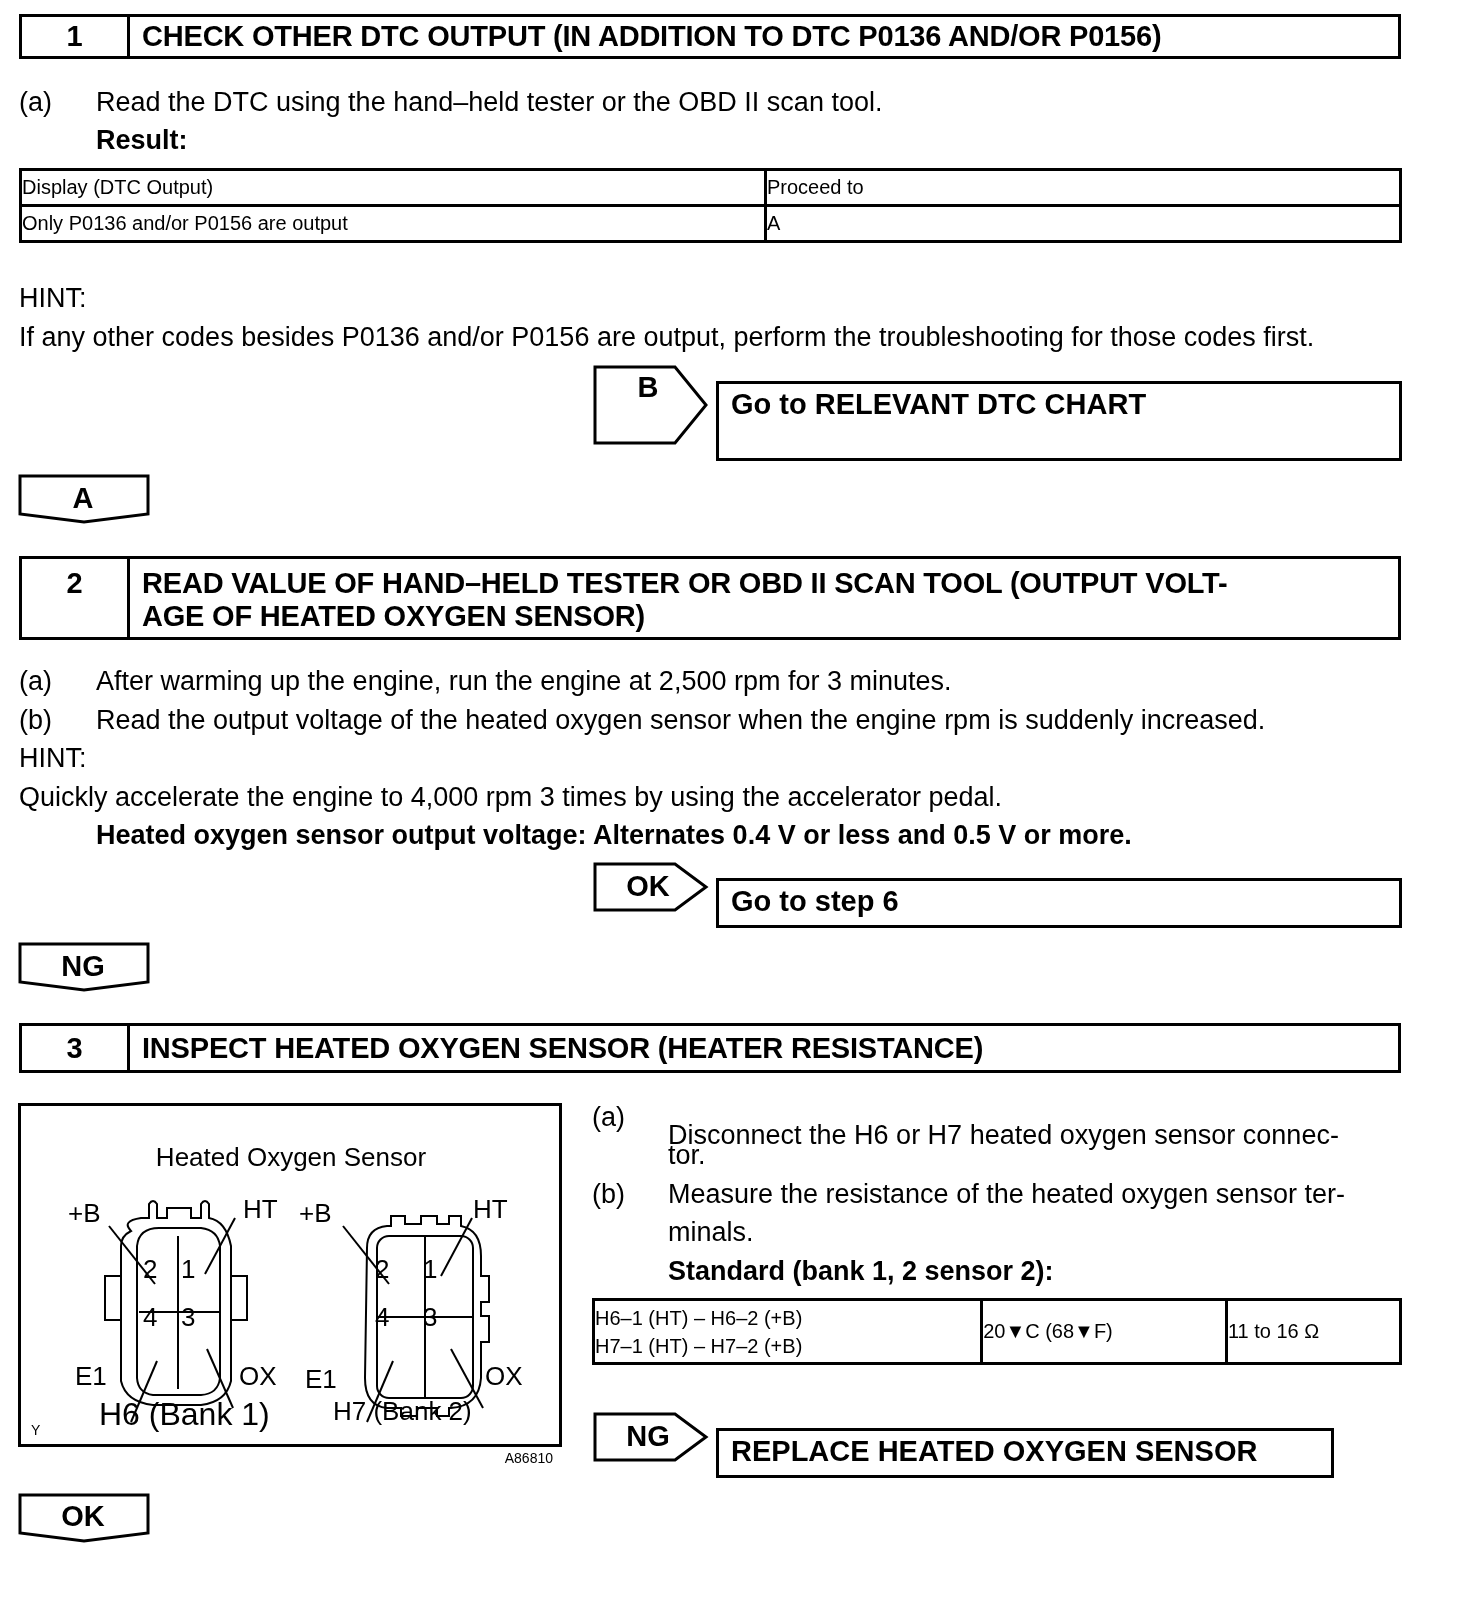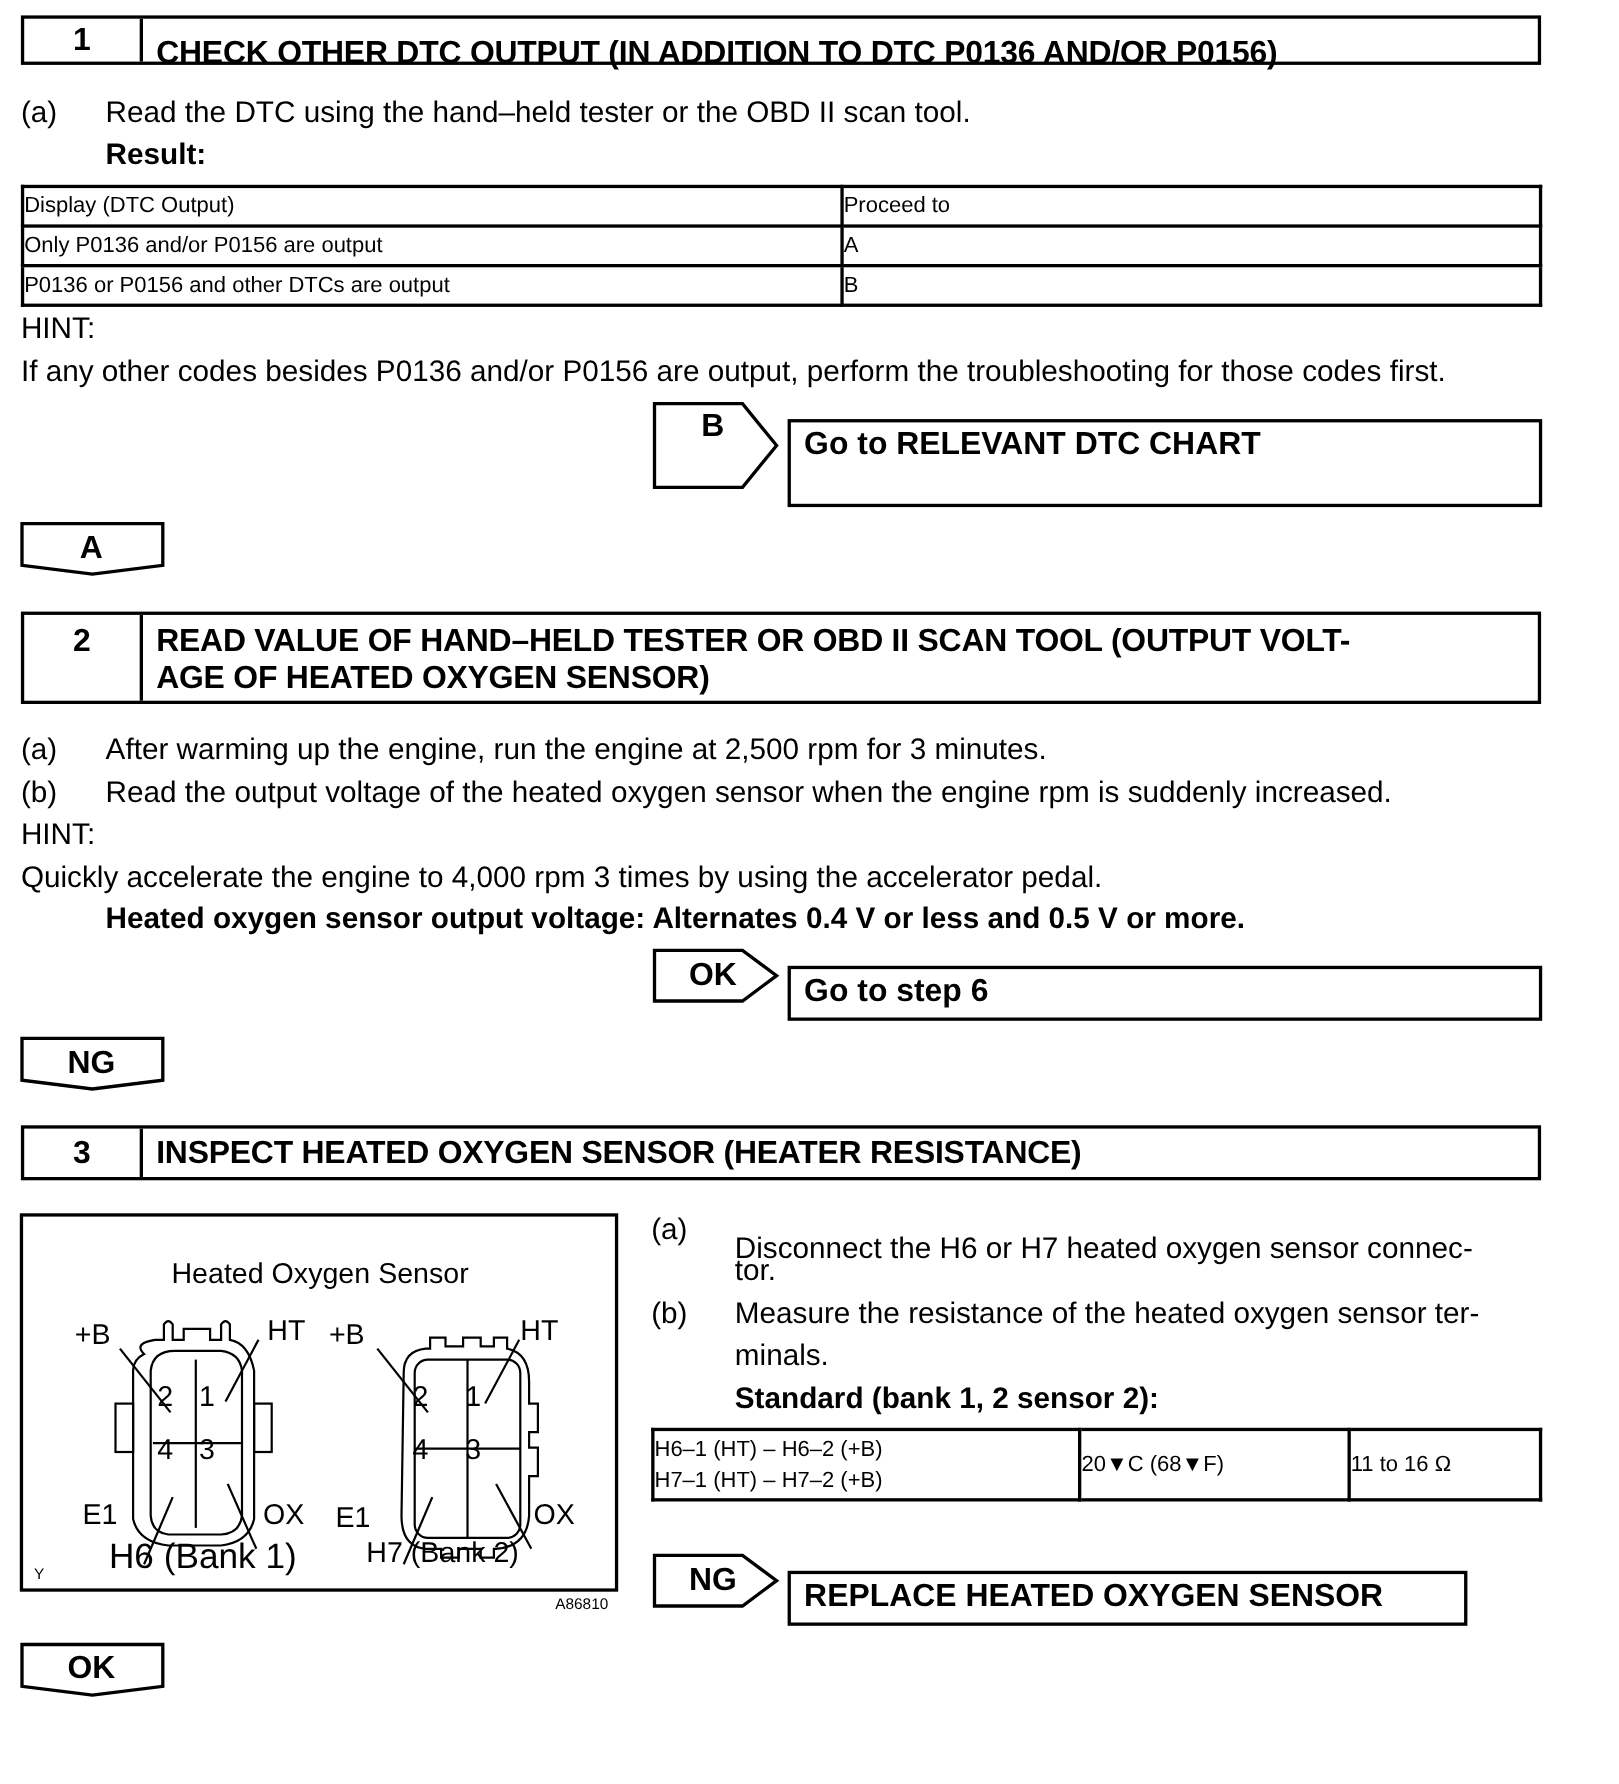--- a/index.html
+++ b/index.html
@@ -14,39 +14,35 @@
   table.tbl td { border:3px solid #000; text-align:left; padding:0; }
   .gobox { position:absolute; border:3px solid #000; box-sizing:border-box; font-weight:bold; font-size:29px; padding:4px 12px;margin-top:16px; }
   svg { position:absolute; overflow:visible; }
   .lbl { font-weight:bold; font-size:29px; }
 </style>
 </head>
 <body>
 
 <div class="stephdr" style="top:14px;height:45px;">
   <div class="num" style="padding-top:3px;">1</div>
-  <div class="ttl" style="padding-top:15px;">CHECK OTHER DTC OUTPUT (IN ADDITION TO DTC P0136 AND/OR P0156)</div>
+  <div class="ttl" style="padding-top:3px;">CHECK OTHER DTC OUTPUT (IN ADDITION TO DTC P0136 AND/OR P0156)</div>
 </div>
 <div class="t" style="left:19px;top:86px;">(a)</div>
 <div class="t" style="left:96px;top:86px;">Read the DTC using the hand–held tester or the OBD II scan tool.</div>
 <div class="t b" style="left:96px;top:124px;">Result:</div>
 
 <table class="tbl" style="left:19px;top:168px;width:1383px;">
   <tbody>
       <tr style="height:36px;">
     <td style="width:742px;">Display (DTC Output)</td>
     <td>Proceed to</td>
   </tr>
   <tr style="height:36px;">
     <td>Only P0136 and/or P0156 are output</td>
     <td>A</td>
-  </tr>
-  <tr style="height:36px;">
-    <td>P0136 or P0156 and other DTCs are output</td>
-    <td>B</td>
   </tr>
 </tbody>
   </table>
 
 <div class="t" style="left:19px;top:282px;">HINT:</div>
 <div class="t" style="left:19px;top:321px;">If any other codes besides P0136 and/or P0156 are output, perform the troubleshooting for those codes first.</div>
 
 <svg style="left:593px;top:365px;" width="120" height="80">
   <polygon points="2,2 82,2 113,40 82,78 2,78" fill="#fff" stroke="#000" stroke-width="3"></polygon>
 </svg>

